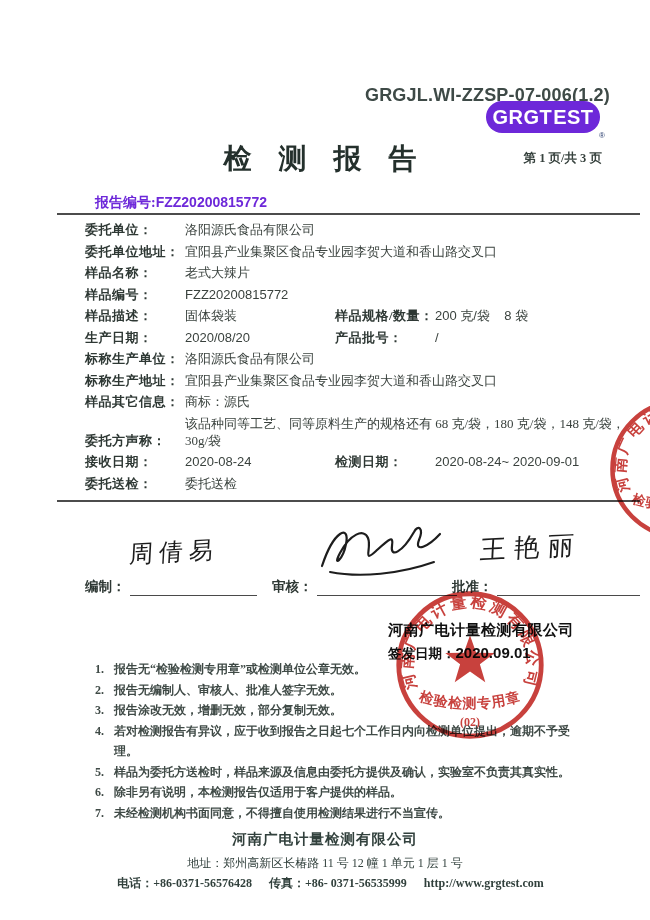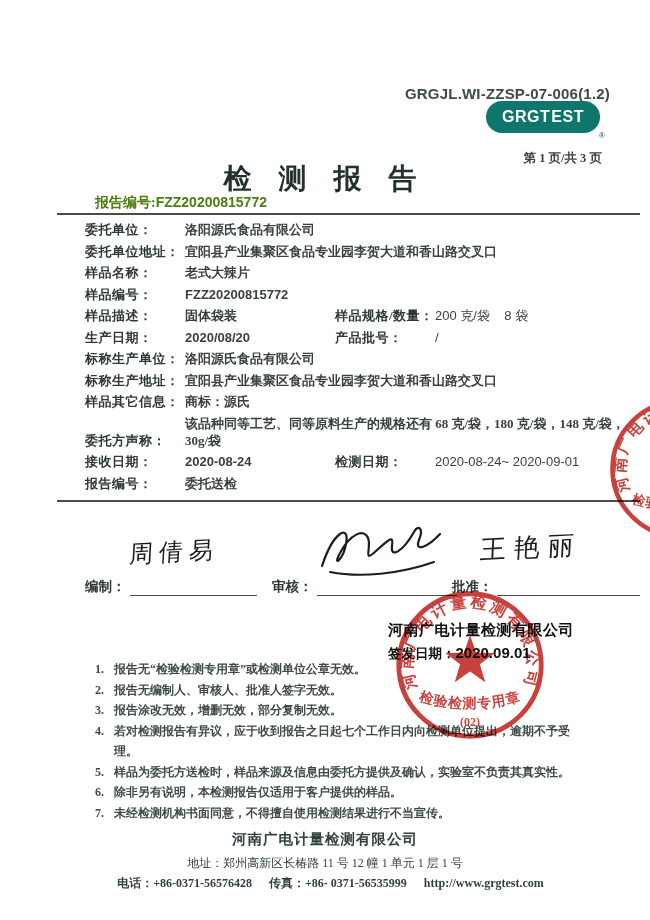--- a/index.html
+++ b/index.html
@@ -1,43 +1,43 @@
 <!DOCTYPE html>
 <html><head>
 <meta charset="utf-8">
 <style>
   html,body{margin:0;padding:0;background:#ffffff;}
   .page{position:relative;width:650px;height:920px;background:#fff;overflow:hidden;
         font-family:"Liberation Serif",serif;color:#39413d;}
 
   
   .doc-code{position:absolute;top:85px;right:40px;font-family:"Liberation Sans",sans-serif;
-            font-size:15px;font-weight:bold;color:#3e4a47;letter-spacing:.2px;}
-  .logo{position:absolute;top:101px;right:50px;width:114px;height:32px;background:#0f766e;
+            font-size:18px;font-weight:bold;color:#3e4a47;letter-spacing:.2px;}
+  .logo{position:absolute;top:101px;right:50px;width:114px;height:32px;background:#6d28d9;
         border-radius:17px;display:flex;align-items:center;justify-content:center;color:#fff;
-        font-family:"Liberation Sans",sans-serif;font-size:16px;font-weight:bold;letter-spacing:.5px;}
+        font-family:"Liberation Sans",sans-serif;font-size:20px;font-weight:bold;letter-spacing:.5px;}
   .logo .sub{font-weight:600;margin-left:1px;}
   .logo-reg{position:absolute;top:131px;right:45px;font-size:8px;color:#25396b;font-family:"Liberation Sans",sans-serif;}
   .page-info{position:absolute;top:150px;right:48px;font-size:12.5px;color:#37423e;font-weight:bold;}
 
-  .title{position:absolute;top:160px;left:0;width:100%;text-align:center;font-size:28px;
+  .title{position:absolute;top:140px;left:0;width:100%;text-align:center;font-size:28px;
          font-weight:bold;letter-spacing:10px;color:#24302c;}
-  .report-no{position:absolute;top:194px;left:95px;font-size:14px;font-weight:bold;color:#4d7c0f;}
+  .report-no{position:absolute;top:194px;left:95px;font-size:14px;font-weight:bold;color:#6d28d9;}
   .sans{font-family:"Liberation Sans",sans-serif;}
   .hr{position:absolute;left:57px;width:583px;height:2px;background:#4c4c4c;}
   #hr1{top:213px;} #hr2{top:500px;}
 
   
   .info-table{position:absolute;top:221px;left:85px;width:562px;font-size:13px;line-height:17px;}
   .trow{display:flex;align-items:flex-end;margin-bottom:4.5px;}
   .trow.center{align-items:flex-end;}
   .tlabel,.tlabel2{font-weight:bold;flex:none;letter-spacing:.5px;color:#2e3834;}
   .tlabel{width:100px;}
   .tlabel2{width:100px;}
-  .tvalue{flex:1;white-space:pre-wrap;font-weight:bold;}
+  .tvalue{flex:1;white-space:pre-wrap;}
   .tvalue.narrow{flex:none;width:150px;}
   .tvalue2{flex:1;white-space:pre-wrap;}
 
   
   .sig{position:absolute;top:560px;display:flex;align-items:flex-end;height:36px;
        font-size:13.5px;font-weight:bold;color:#2e3834;}
   #sig1{left:85px;width:172px;} #sig2{left:272px;width:185px;} #sig3{left:452px;width:188px;}
   .sig-line{flex:1;border-bottom:1.5px solid #4a4a4a;height:100%;margin-left:4px;}
   .sig-name{position:absolute;font-weight:normal;color:#1c1c1c;
             transform:rotate(-3deg) skewX(-6deg);white-space:nowrap;}
@@ -131,21 +131,21 @@
       <span class="tlabel">委托方声称：</span>
       <span class="tvalue">该品种同等工艺、同等原料生产的规格还有 68 克/袋，180 克/袋，148 克/袋，30g/袋</span>
     </div>
     <div class="trow">
       <span class="tlabel">接收日期：</span>
       <span class="tvalue narrow sans">2020-08-24</span>
       <span class="tlabel2">检测日期：</span>
       <span class="tvalue2 sans">2020-08-24~ 2020-09-01</span>
     </div>
     <div class="trow">
-      <span class="tlabel">报告编号：</span>
+      <span class="tlabel">委托送检：</span>
       <span class="tvalue">委托送检</span>
     </div>
   </div>
 
   <div class="hr" id="hr2"></div>
 
   <div class="sig" id="sig1">
     <span>编制：</span>
     <span class="sig-line"></span>
     <span class="sig-name">周倩易</span>

